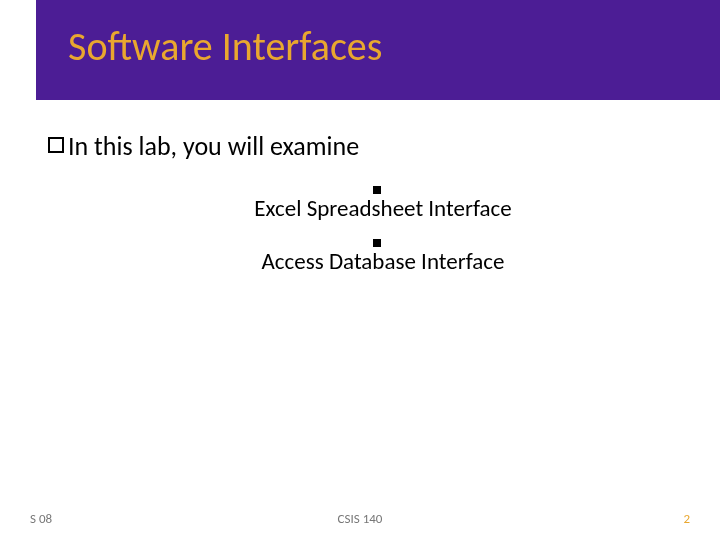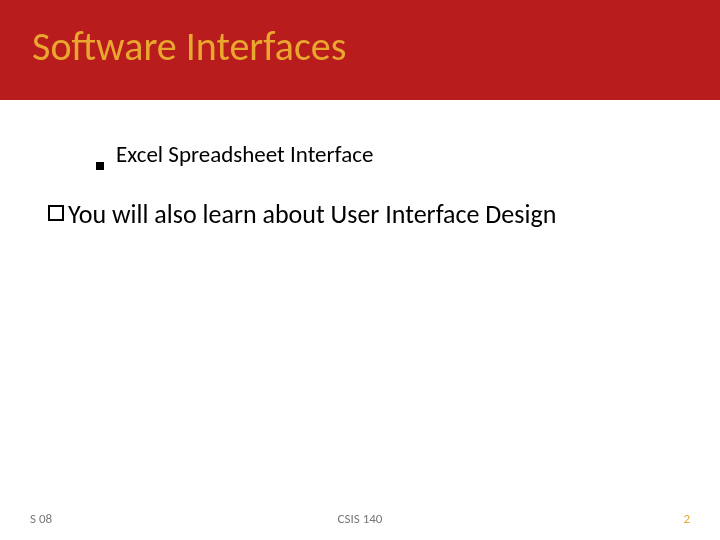--- a/index.html
+++ b/index.html
@@ -5,23 +5,24 @@
   * { margin: 0; padding: 0; box-sizing: border-box; }
   body {
     width: 720px;
     height: 540px;
     background: #fff;
     font-family: "Calibri", "Segoe UI", sans-serif;
     position: relative;
     overflow: hidden;
   }
   .title-bar {
-    background: #b91c1c;
+    background: #4c1d95;
     height: 100px;
     padding: 22px 0 0 32px;
+    margin-left: 36px;
   }
   .title {
     color: #e9a72f;
     font-size: 40px;
     font-weight: 400;
     letter-spacing: 0px;
   }
   .content {
     padding: 30px 50px 0 48px;
   }
@@ -42,22 +43,23 @@
   .top-text {
     font-size: 26px;
     color: #000;
     line-height: 1.25;
   }
   .sub-list {
     margin: 10px 0 28px 48px;
   }
   .sub-item {
     display: flex;
-    align-items: flex-end;
+    align-items: center;
     margin-bottom: 5px;
+    flex-direction: column;
   }
   .small-square {
     display: inline-block;
     width: 8px;
     height: 8px;
     background: #000;
     margin-right: 12px;
     margin-top: 11px;
     flex-shrink: 0;
   }
@@ -82,31 +84,35 @@
 </style>
 </head>
 <body>
 
 <div class="title-bar">
   <div class="title">Software Interfaces</div>
 </div>
 
 <div class="content">
 
+  <div class="top-point">
+    <span class="square-bullet"></span>
+    <span class="top-text">In this lab, you will examine</span>
+  </div>
   <div class="sub-list">
     <div class="sub-item">
       <span class="small-square"></span>
       <span class="sub-text">Excel Spreadsheet Interface</span>
     </div>
+    <div class="sub-item">
+      <span class="small-square"></span>
+      <span class="sub-text">Access Database Interface</span>
+    </div>
   </div>
 
-  <div class="top-point">
-    <span class="square-bullet"></span>
-    <span class="top-text">You will also learn about User Interface Design</span>
-  </div>
 
 </div>
 
 <div class="footer">
   <span class="footer-left">S 08</span>
   <span class="footer-center">CSIS 140</span>
   <span class="footer-right">2</span>
 </div>
 
 </body></html>

